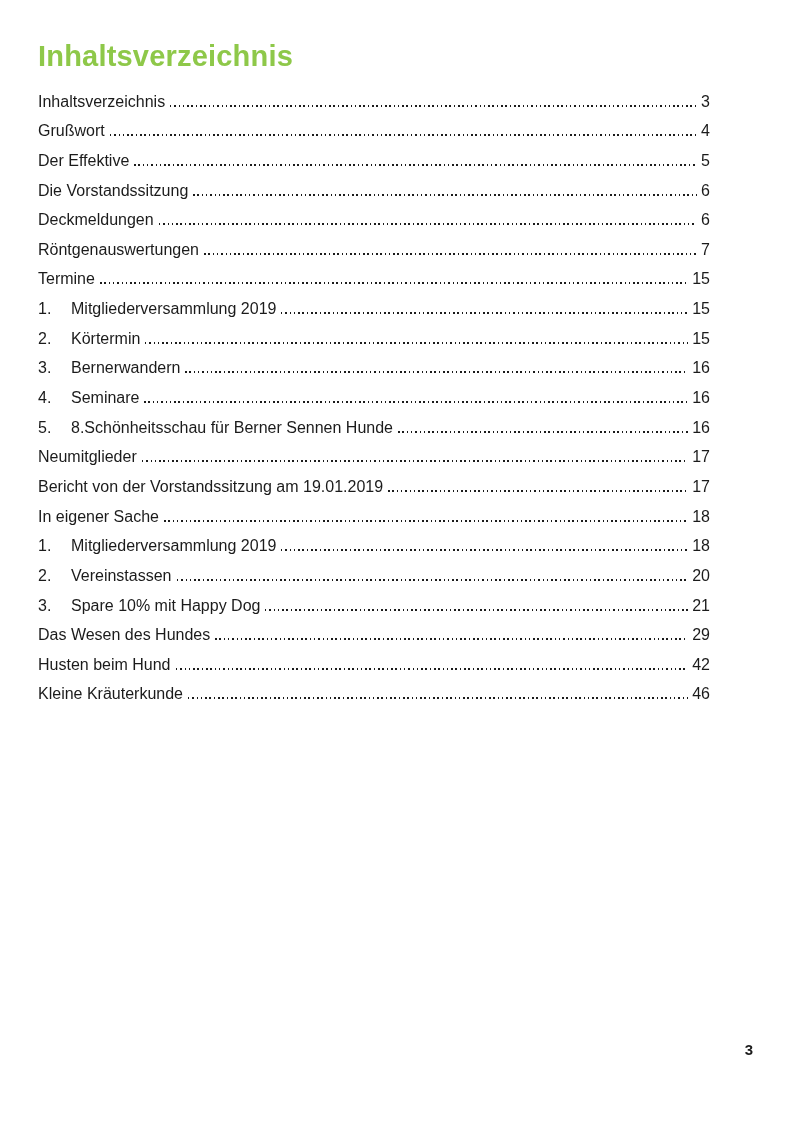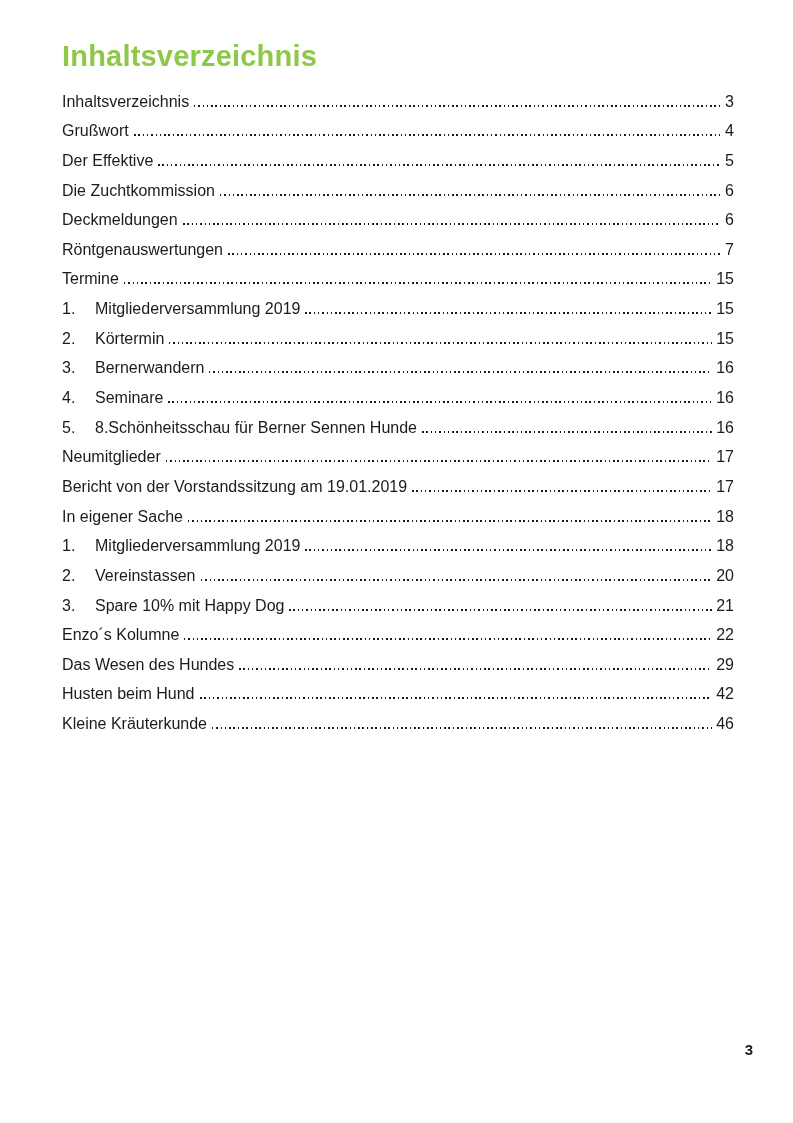--- a/index.html
+++ b/index.html
@@ -4,21 +4,21 @@
 <style>
   html, body { margin:0; padding:0; }
   body {
     width:793px; height:1123px;
     background:#ffffff;
     font-family:"Liberation Sans", "DejaVu Sans", sans-serif;
     color:#1b1b1b;
     position:relative;
     overflow:hidden;
   }
-  .page { position:absolute; inset:0; background:#ffffff;margin-left:24px; }
+  .page { position:absolute; inset:0; background:#ffffff; }
 
   .doc-title {
     position:absolute;
     left:38px; top:41px;
     margin:0;
     font-size:29px;
     line-height:30px;
     font-weight:bold;
     color:#8EC849;
     letter-spacing:0.2px;
@@ -79,21 +79,21 @@
         <span class="toc-label">Grußwort</span>
         <span class="toc-leader"></span>
         <span class="toc-page">4</span>
       </div>
       <div class="toc-row">
         <span class="toc-label">Der Effektive</span>
         <span class="toc-leader"></span>
         <span class="toc-page">5</span>
       </div>
       <div class="toc-row">
-        <span class="toc-label">Die Zuchtkommission</span>
+        <span class="toc-label">Die Vorstandssitzung</span>
         <span class="toc-leader"></span>
         <span class="toc-page">6</span>
       </div>
       <div class="toc-row">
         <span class="toc-label">Deckmeldungen</span>
         <span class="toc-leader"></span>
         <span class="toc-page">6</span>
       </div>
       <div class="toc-row">
         <span class="toc-label">Röntgenauswertungen</span>
@@ -162,25 +162,20 @@
         <span class="toc-leader"></span>
         <span class="toc-page">20</span>
       </div>
       <div class="toc-row">
         <span class="toc-num">3.</span>
         <span class="toc-label">Spare 10% mit Happy Dog</span>
         <span class="toc-leader"></span>
         <span class="toc-page">21</span>
       </div>
       <div class="toc-row">
-        <span class="toc-label">Enzo´s Kolumne</span>
-        <span class="toc-leader"></span>
-        <span class="toc-page">22</span>
-      </div>
-      <div class="toc-row">
         <span class="toc-label">Das Wesen des Hundes</span>
         <span class="toc-leader"></span>
         <span class="toc-page">29</span>
       </div>
       <div class="toc-row">
         <span class="toc-label">Husten beim Hund</span>
         <span class="toc-leader"></span>
         <span class="toc-page">42</span>
       </div>
       <div class="toc-row">

